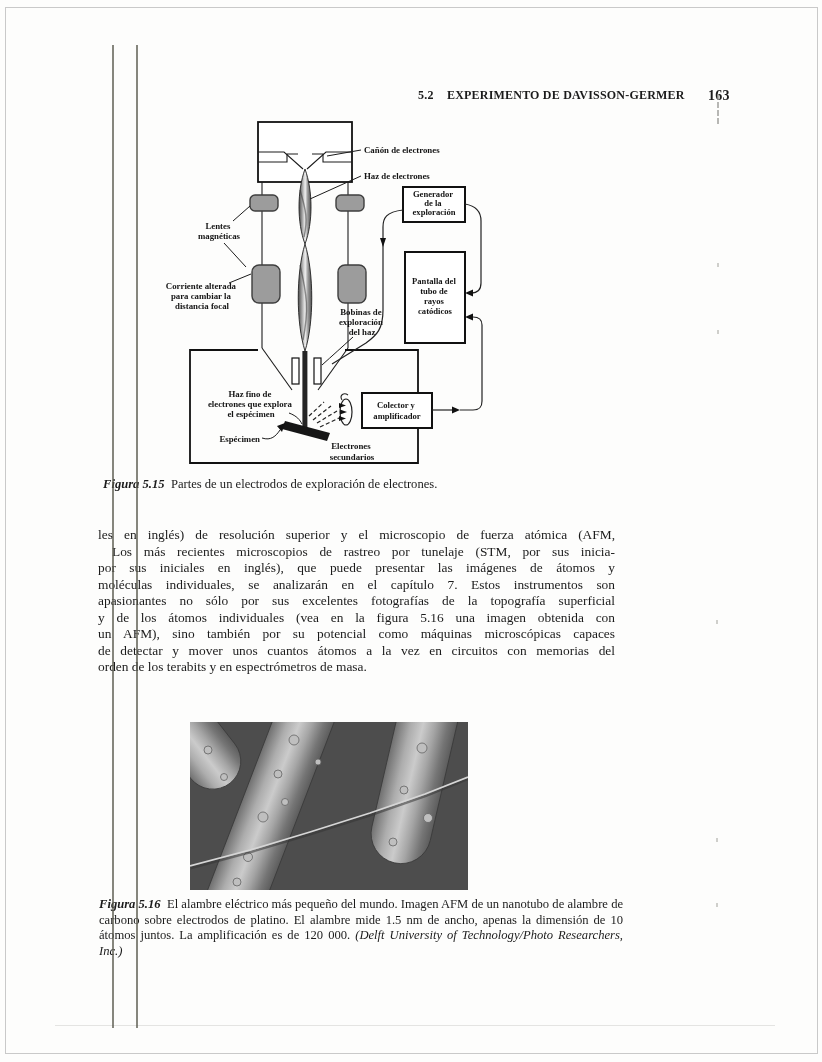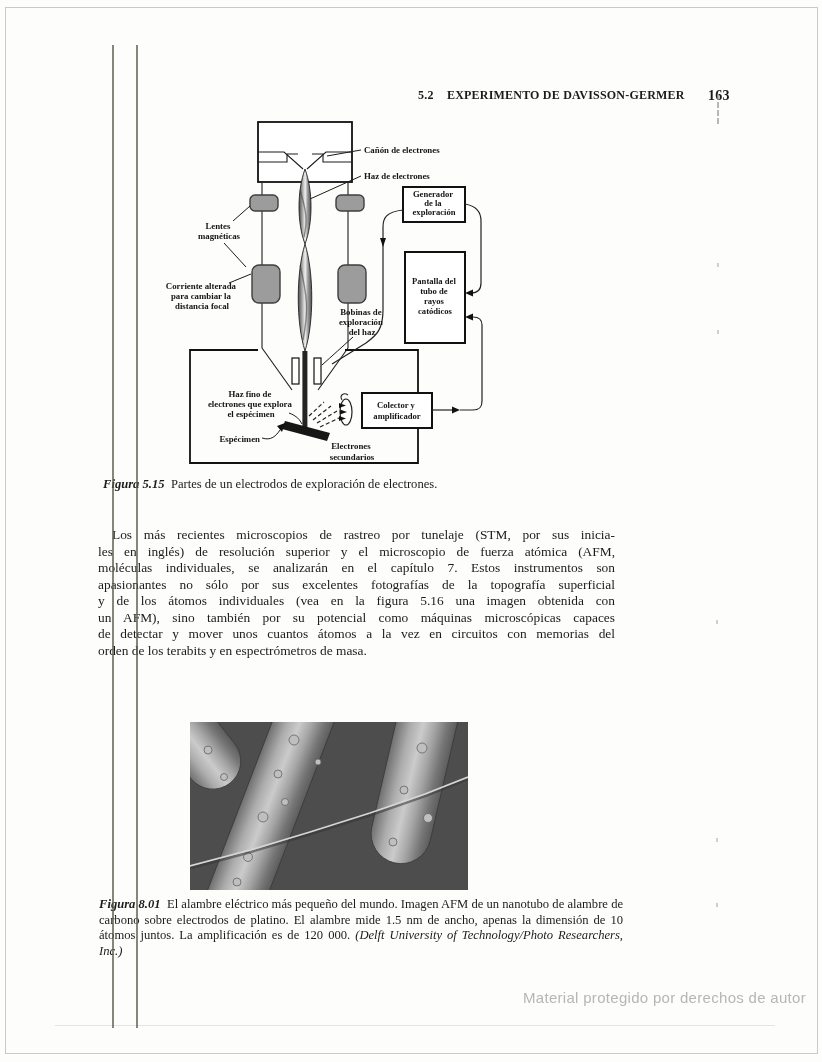--- a/index.html
+++ b/index.html
@@ -177,22 +177,23 @@
       <tspan x="212" y="334">Electrones</tspan>
       <tspan x="212" y="345">secundarios</tspan>
     </text>
   </svg>
 
   <div class="fig-caption cap15">
     <span class="cap-label">Figura 5.15</span>&nbsp;&nbsp;<span>Partes de un electrodos de exploración de electrones.</span>
   </div>
 
   <div class="body-text">
+    <div class="pline">les en inglés) de resolución superior y el microscopio de fuerza atómica (AFM,</div>
     <div class="pline first">Los más recientes microscopios de rastreo por tunelaje (STM, por sus inicia-</div>
-    <div class="pline">les en inglés) de resolución superior y el microscopio de fuerza atómica (AFM,</div>
+    <div class="pline">por sus iniciales en inglés), que puede presentar las imágenes de átomos y</div>
     <div class="pline">moléculas individuales, se analizarán en el capítulo 7. Estos instrumentos son</div>
     <div class="pline">apasionantes no sólo por sus excelentes fotografías de la topografía superficial</div>
     <div class="pline">y de los átomos individuales (vea en la figura 5.16 una imagen obtenida con</div>
     <div class="pline">un AFM), sino también por su potencial como máquinas microscópicas capaces</div>
     <div class="pline">de detectar y mover unos cuantos átomos a la vez en circuitos con memorias del</div>
     <div class="pline last">orden de los terabits y en espectrómetros de masa.</div>
   </div>
 
   <svg style="position:absolute;left:190px;top:722px;" width="278" height="168" viewBox="0 0 278 168">
     <defs>
@@ -226,21 +227,20 @@
         <circle cx="34" cy="55" r="3.5"></circle>
       <circle cx="128" cy="40" r="3"></circle>
     </g>
     <g>
       <polyline points="1,146 61,130 121,112 181,93 236,74 278,57" fill="none" stroke="#353535" stroke-width="2.4" opacity="0.55"></polyline>
       <polyline points="0,144 60,128 120,110 180,91 235,72 278,55" fill="none" stroke="#d6d6d6" stroke-width="1.7"></polyline>
     </g>
   </svg>
 
   <div class="fig-caption cap16">
-    <span class="cap-label">Figura 8.01</span>&nbsp;&nbsp;<span>El alambre eléctrico más pequeño del mundo. Imagen AFM de un nanotubo de alambre de carbono sobre electrodos de platino. El alambre mide 1.5 nm de ancho, apenas la dimensión de 10 átomos juntos. La amplificación es de 120 000.</span>
+    <span class="cap-label">Figura 5.16</span>&nbsp;&nbsp;<span>El alambre eléctrico más pequeño del mundo. Imagen AFM de un nanotubo de alambre de carbono sobre electrodos de platino. El alambre mide 1.5 nm de ancho, apenas la dimensión de 10 átomos juntos. La amplificación es de 120 000.</span>
     <span class="cap-credit">(Delft University of Technology/Photo Researchers, Inc.)</span>
   </div>
 
-  <div class="footer-notice">Material protegido por derechos de autor</div>
 
   <div class="crease c1"></div>
   <div class="crease c2"></div>
 </div>
 
 </body></html>

